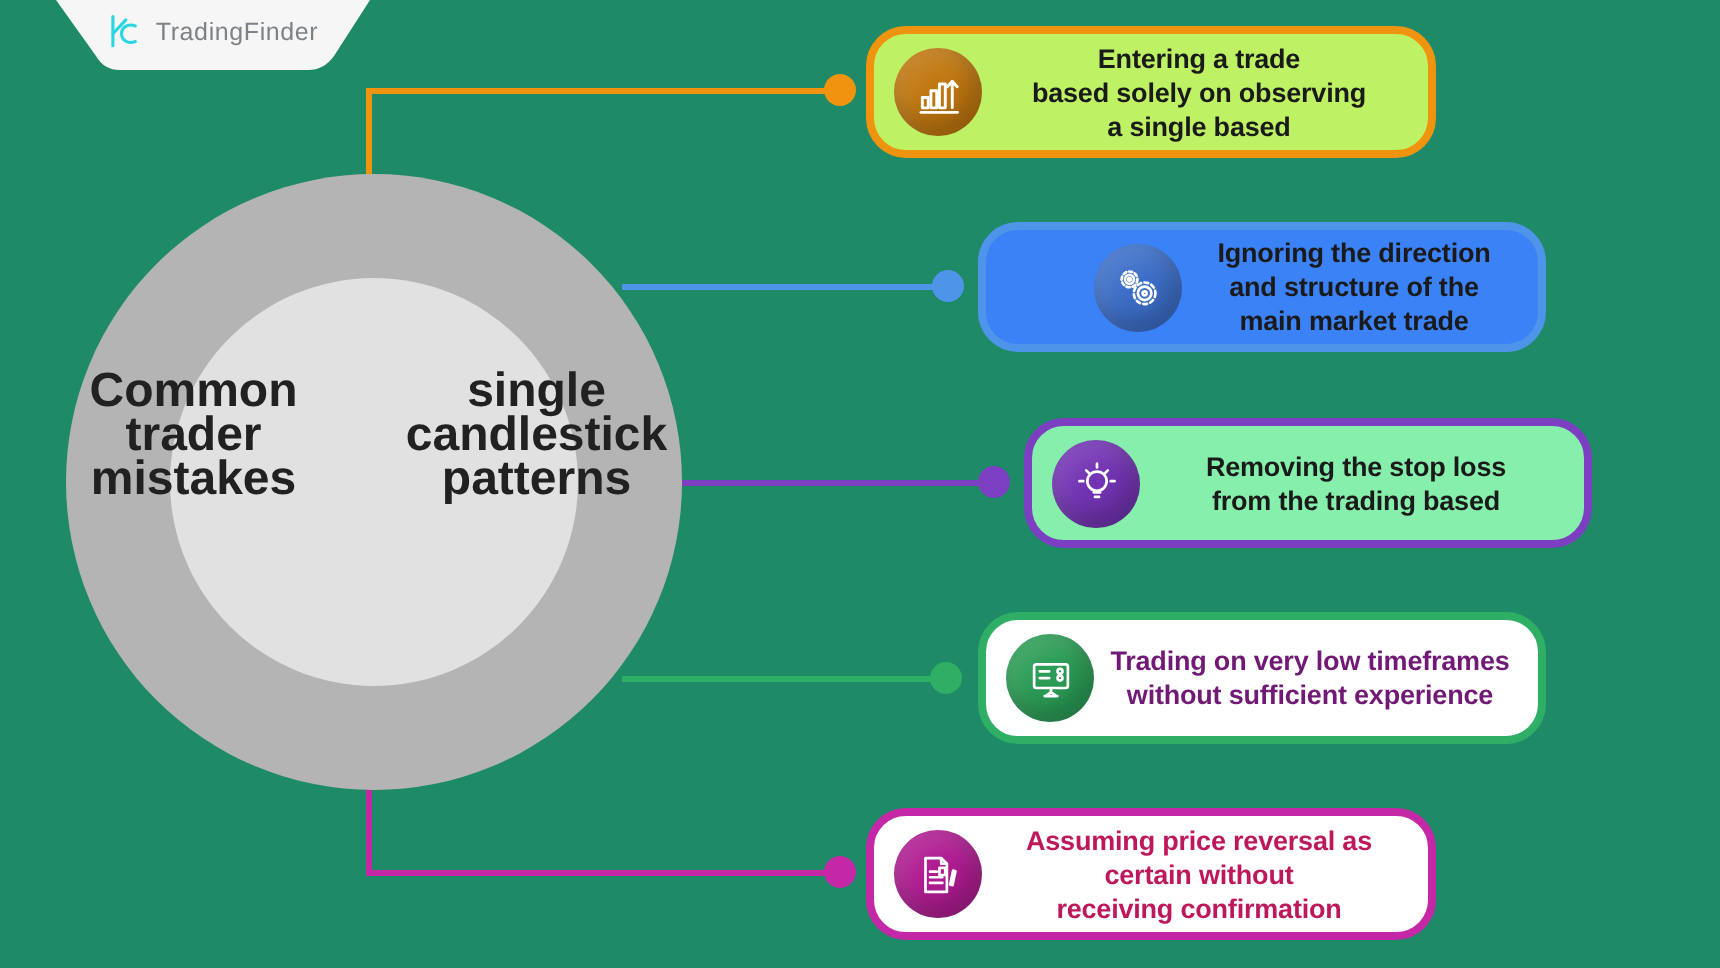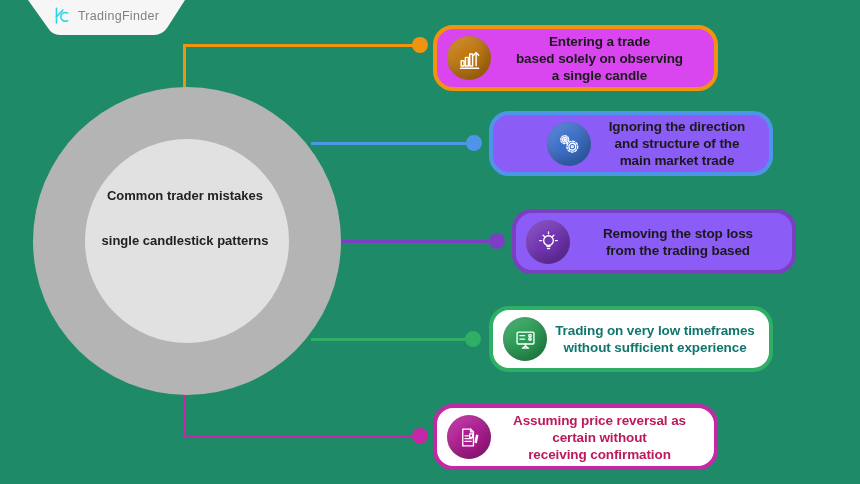--- a/index.html
+++ b/index.html
@@ -21,22 +21,22 @@
   .circle-outer {
     position:absolute; left:33px; top:87px; width:308px; height:308px;
     border-radius:50%; z-index:2;
   }
   .circle-inner {
     position:absolute; left:52px; top:52px; width:204px; height:204px;
     border-radius:50%;
   }
   .center-title {
     position:absolute; left:25px; top:185px; width:320px; z-index:3;
-    display:flex; flex-direction:column; gap:23px;
-    text-align:center; font-weight:700; font-size:13px; line-height:22px;
+    display:flex; flex-direction:row; gap:23px;
+    text-align:center; font-weight:700; font-size:24px; line-height:22px;
   }
 
   
   .cline { position:absolute; z-index:1; }
   .cdot  { position:absolute; width:16px; height:16px; border-radius:50%; z-index:1; }
 
   
   .mistake-box {
     position:absolute; z-index:4; box-sizing:border-box;
     border:4px solid; border-radius:20px;
@@ -90,57 +90,57 @@
   <div class="cdot" style="left: 412px; top: 428px; background: rgb(197, 40, 166);"></div>
 
   <div class="circle-outer" style="background: rgb(180, 180, 180);">
     <div class="circle-inner" style="background: rgb(225, 225, 225);"></div>
   </div>
   <div class="center-title" style="color: rgb(33, 33, 33);">
     <div>Common trader mistakes</div>
     <div>single candlestick patterns</div>
   </div>
 
-  <div class="mistake-box" style="left: 433px; top: 25px; width: 285px; height: 66px; border-color: rgb(240, 147, 14); background: #d946ef;">
+  <div class="mistake-box" style="left: 433px; top: 13px; width: 285px; height: 66px; border-color: rgb(240, 147, 14); background: #bef264;">
     <div class="icon-circle" style="background: rgb(192, 119, 15);">
       <svg width="27" height="27" viewBox="0 0 24 24" fill="none" stroke="#fff" stroke-width="1.3" stroke-linecap="round" stroke-linejoin="round">
         <rect x="4.6" y="14" width="2.6" height="4.6"></rect>
         <rect x="8.4" y="11" width="2.6" height="7.6"></rect>
         <rect x="12.2" y="8" width="2.6" height="10.6"></rect>
         <path d="M17.9 18.5V7"></path>
           <path d="M15.7 9.2 17.9 6.8 20.1 9.2"></path>
         <path d="M4 20.6h16.2"></path>
       </svg>
     </div>
     <div class="box-text" style="color: rgb(26, 26, 26);">
       <div>Entering a trade</div>
       <div>based solely on observing</div>
-      <div>a single candle</div>
+      <div>a single based</div>
     </div>
   </div>
 
-  <div class="mistake-box" style="left: 489px; top: 111px; width: 284px; height: 65px; border-color: rgb(78, 149, 233); background: #8b5cf6; padding-left: 44px;">
+  <div class="mistake-box" style="left: 489px; top: 111px; width: 284px; height: 65px; border-color: rgb(78, 149, 233); background: #3b82f6; padding-left: 44px;">
     <div class="icon-circle" style="background: rgb(60, 111, 201);">
       <svg width="27" height="27" viewBox="0 0 24 24" fill="none" stroke="#fff" stroke-width="1.2" stroke-linecap="round">
         <circle cx="14.5" cy="14.8" r="4.8" stroke-dasharray="1.7 1.5"></circle>
         <circle cx="14.5" cy="14.8" r="3"></circle>
         <circle cx="14.5" cy="14.8" r="0.9"></circle>
         <circle cx="7.8" cy="8.6" r="3.5" stroke-dasharray="1.4 1.3"></circle>
         <circle cx="7.8" cy="8.6" r="2"></circle>
         <circle cx="7.8" cy="8.6" r="0.6"></circle>
       </svg>
     </div>
     <div class="box-text" style="color: rgb(26, 26, 26);">
       <div>Ignoring the direction</div>
       <div>and structure of the</div>
       <div>main market trade</div>
     </div>
   </div>
 
-  <div class="mistake-box" style="left: 512px; top: 209px; width: 284px; height: 65px; border-color: rgb(124, 63, 194); background: #8b5cf6;">
+  <div class="mistake-box" style="left: 512px; top: 209px; width: 284px; height: 65px; border-color: rgb(124, 63, 194); background: #86efac;">
     <div class="icon-circle" style="background: rgb(115, 52, 180);">
       <svg width="27" height="27" viewBox="0 0 24 24" fill="none" stroke="#fff" stroke-width="1.2" stroke-linecap="round">
         <circle cx="12" cy="11.2" r="4.3"></circle>
         <path d="M10.6 16.2h2.8M11.1 18.2h1.8"></path>
         <path d="M12 3.4v1.7M5.9 11.2H4.2M19.8 11.2h-1.7M7.2 6.4l1.2 1.2M16.8 6.4l-1.2 1.2"></path>
       </svg>
     </div>
     <div class="box-text" style="color: rgb(26, 26, 26);">
       <div>Removing the stop loss</div>
       <div>from the trading based</div>
@@ -150,21 +150,21 @@
   <div class="mistake-box" style="left: 489px; top: 306px; width: 284px; height: 66px; border-color: rgb(47, 174, 101); background: rgb(255, 255, 255);">
     <div class="icon-circle" style="background: rgb(43, 157, 86);">
       <svg width="27" height="27" viewBox="0 0 24 24" fill="none" stroke="#fff" stroke-width="1.2" stroke-linecap="round" stroke-linejoin="round">
         <rect x="4.5" y="5.5" width="15" height="10.5" rx="1"></rect>
         <path d="M7 8.6h4.2M7 11.6h4.2"></path>
         <circle cx="16" cy="8.6" r="1.1"></circle>
         <circle cx="16" cy="11.6" r="1.1"></circle>
         <path d="M12 16v1.8M9.2 19.6h5.6M12 17.8l-2.4 1.8M12 17.8l2.4 1.8"></path>
       </svg>
     </div>
-    <div class="box-text" style="color: #0f766e;">
+    <div class="box-text" style="color: #701a75;">
       <div>Trading on very low timeframes</div>
       <div>without sufficient experience</div>
     </div>
   </div>
 
   <div class="mistake-box" style="left: 433px; top: 404px; width: 285px; height: 66px; border-color: rgb(197, 40, 166); background: rgb(255, 255, 255);">
     <div class="icon-circle" style="background: rgb(176, 28, 146);">
       <svg width="27" height="27" viewBox="0 0 24 24" fill="none" stroke="#fff" stroke-width="1.2" stroke-linecap="round" stroke-linejoin="round">
         <path d="M6 4.5h7l2.5 2.5v12.5H6z"></path>
         <path d="M13 4.5V7h2.5"></path>

